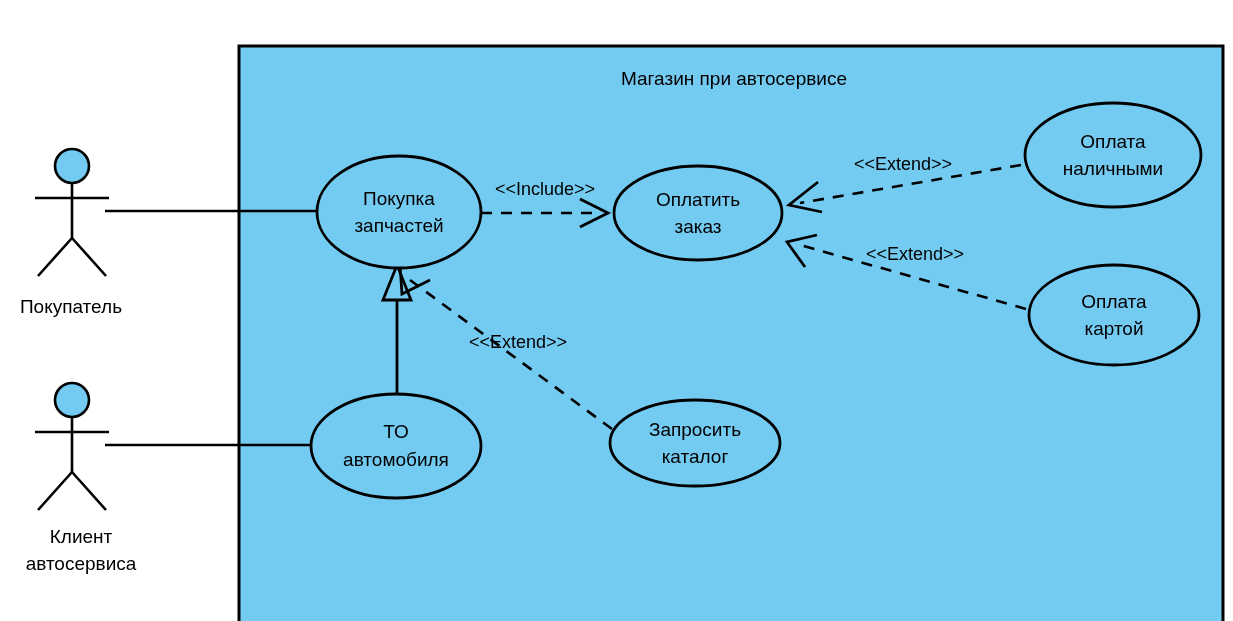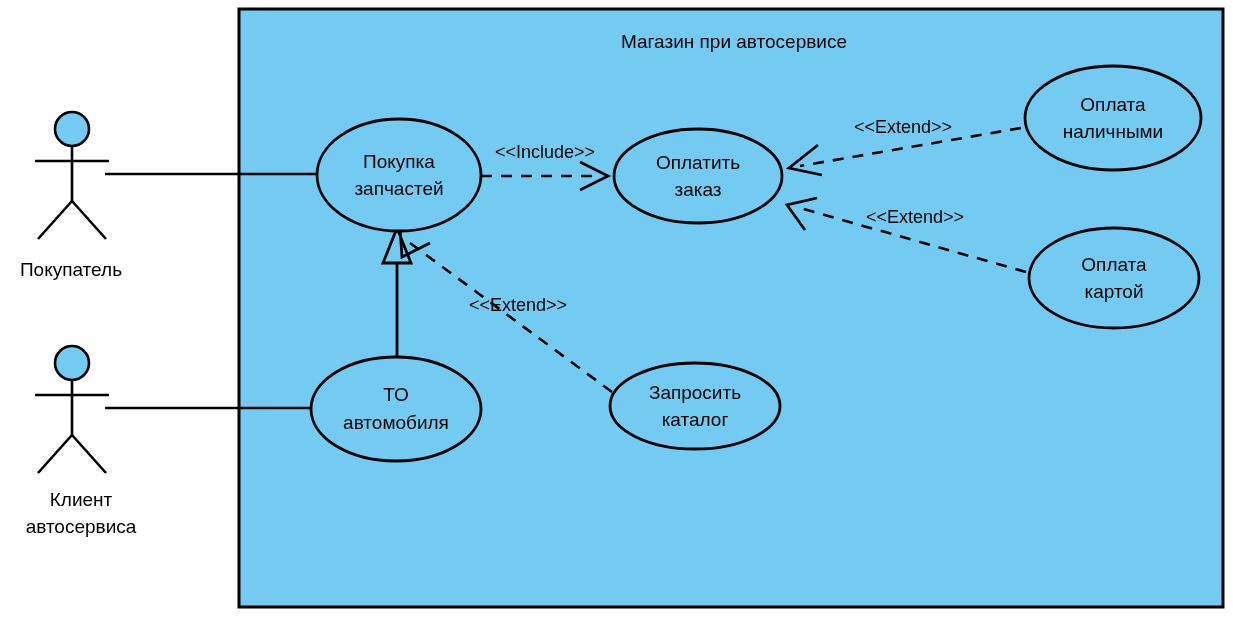--- a/index.html
+++ b/index.html
@@ -10,20 +10,21 @@
   body {
     width: 1233px;
     height: 621px;
     font-family: "Liberation Sans", sans-serif;
     overflow: hidden;
   }
   #diagram-root {
     position: relative;
     width: 1233px;
     height: 498px;
+    margin-top: 37px;
   }
   svg#uml-canvas {
     position: absolute;
     left: 0;
     top: 0;
     width: 1233px;
     height: 621px;
   }
   .uml-text {
     font-family: "Liberation Sans", sans-serif;

